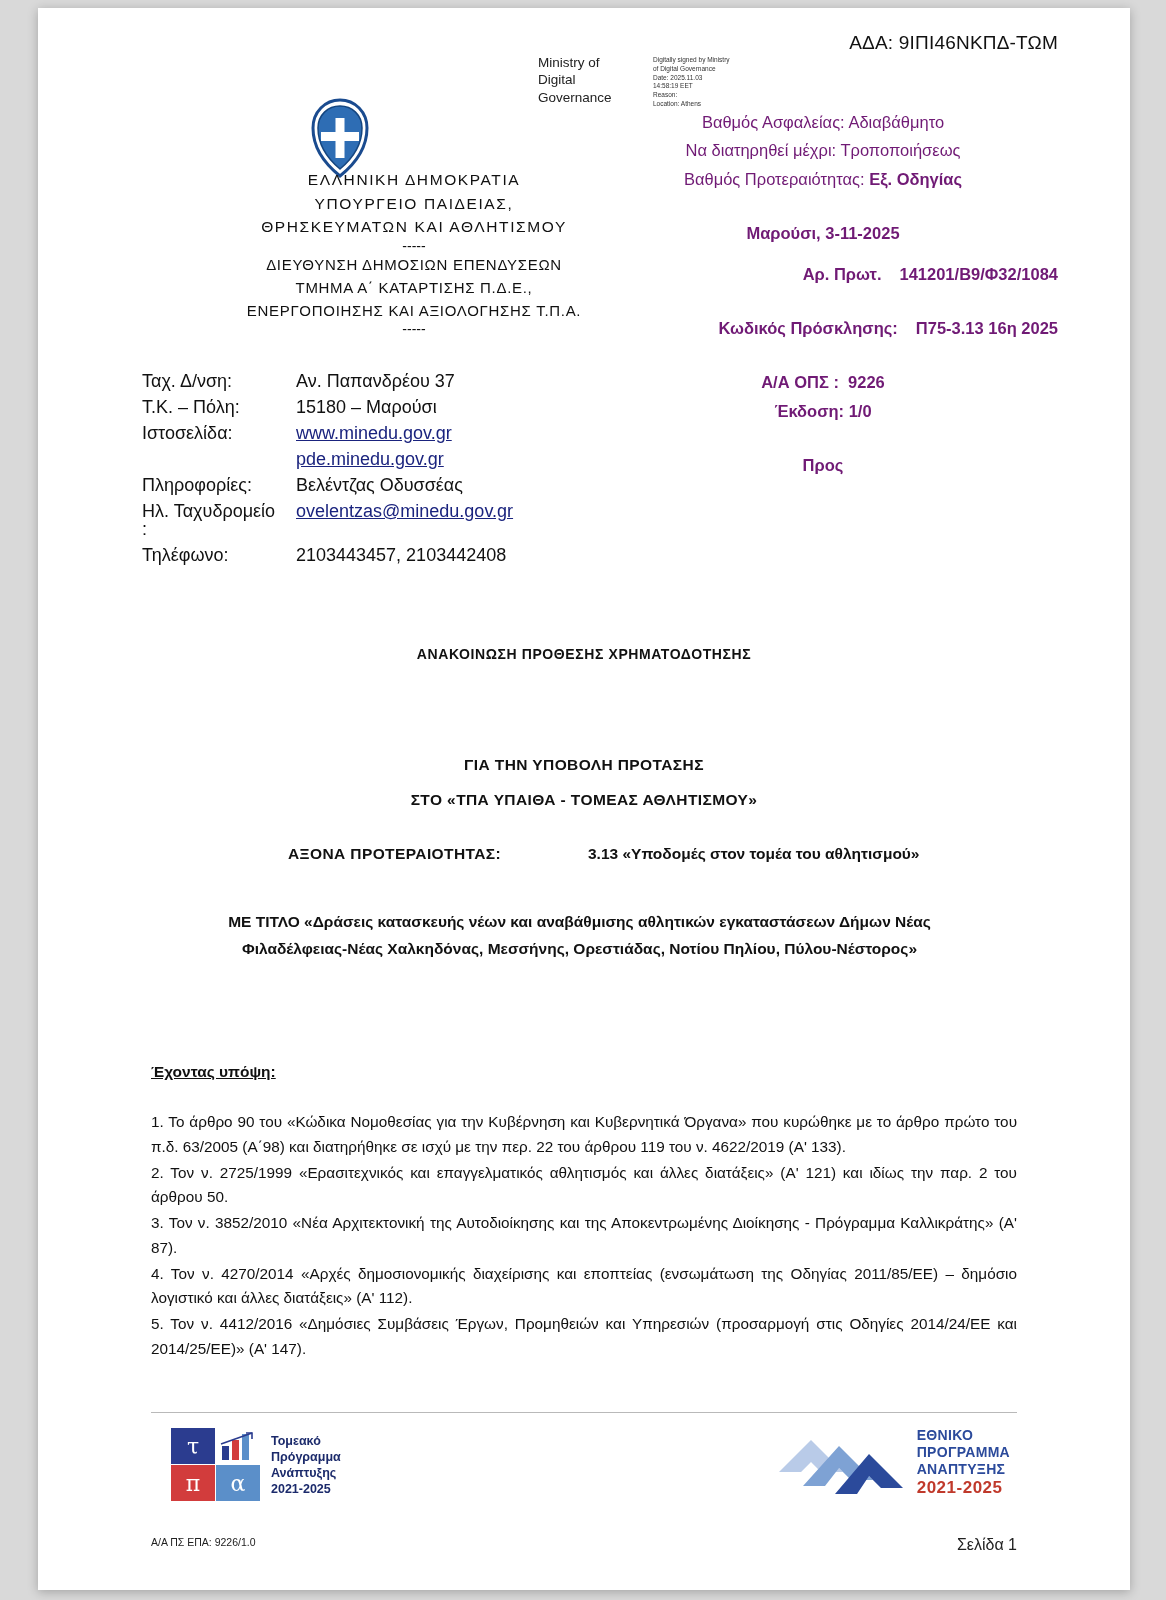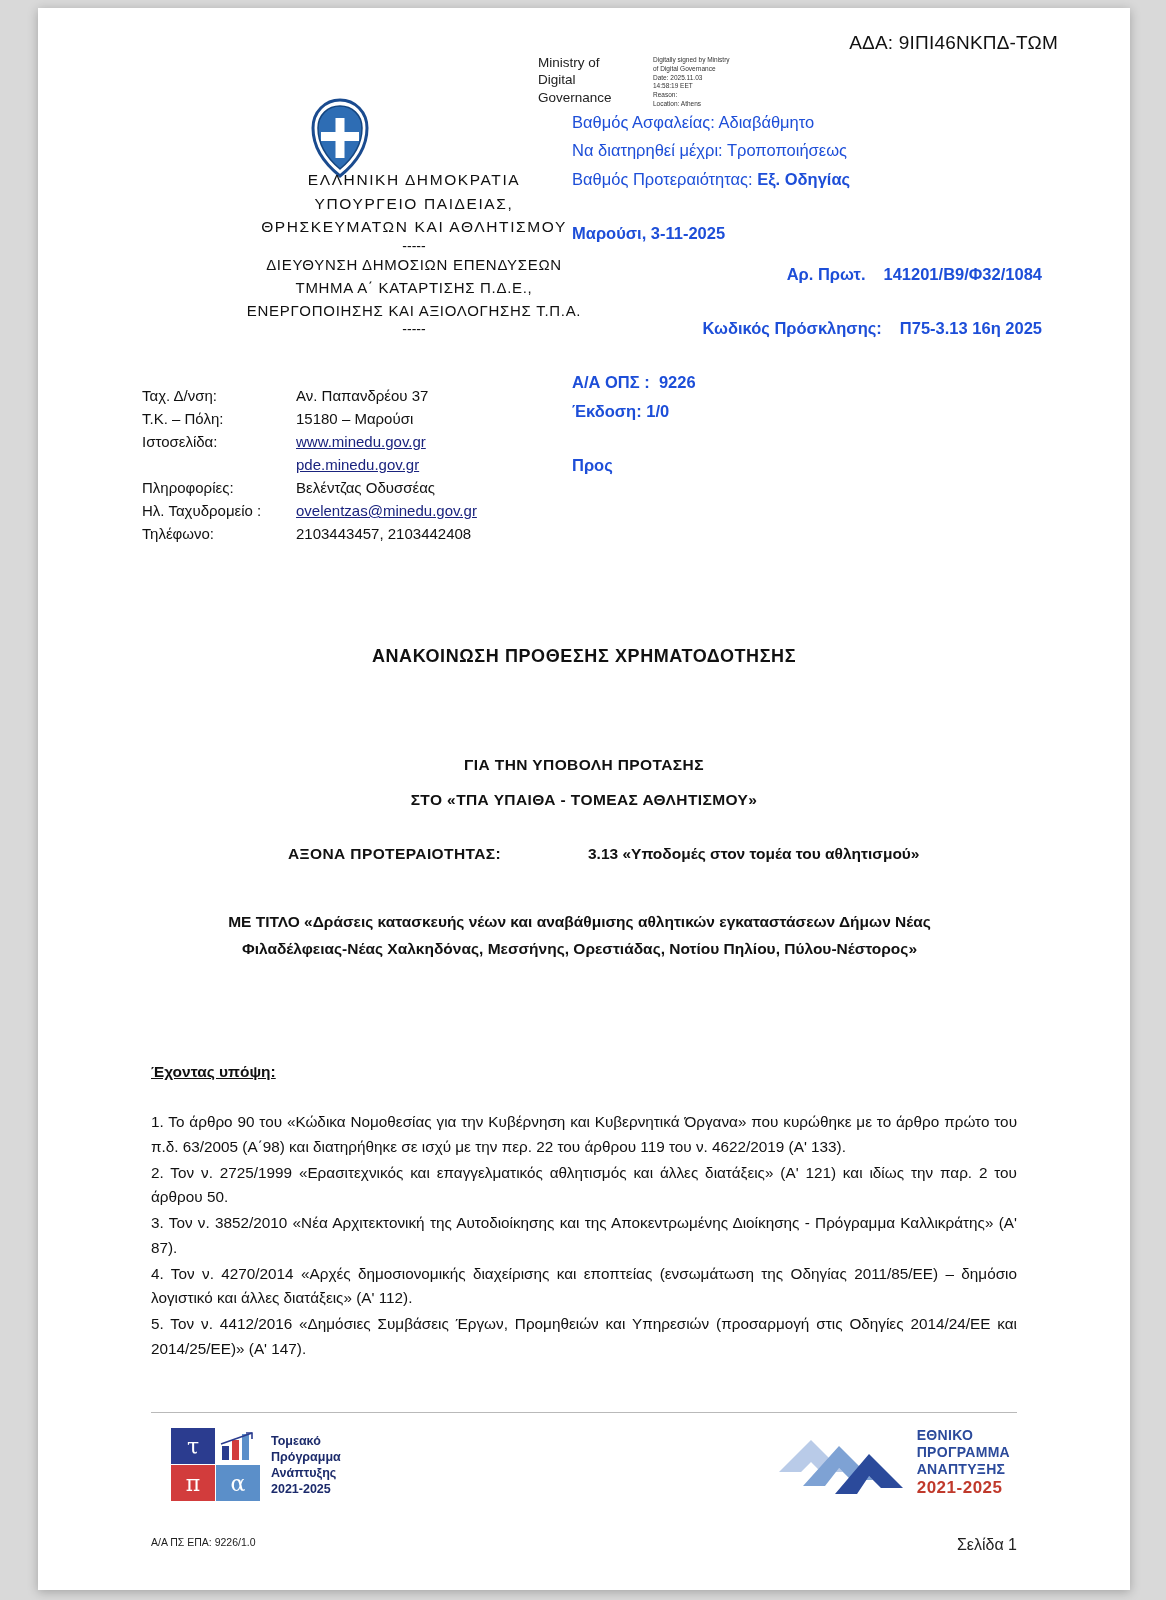--- a/index.html
+++ b/index.html
@@ -90,65 +90,65 @@
   .sep {
     letter-spacing: 0px;
     font-size: 14px;
     line-height: 1.1;
   }
 
   
   .contact {
     position: absolute;
     left: 104px;
-    top: 380px;
+    top: 364px;
     width: 520px;
-    font-size: 15px;
+    font-size: 18px;
     color: #111;
     line-height: 1.0;
   }
   .contact-row {
     display: flex;
     margin-bottom: 8px;
   }
   .contact-row .k { width: 140px; flex: none; }
   .contact-row .v { flex: 1 1 auto; }
   .contact-row .v.ind { padding-left: 14px; }
   a.lnk {
     color: #1a237e;
     text-decoration: underline;
   }
 
   
   .right-head {
     position: absolute;
-    right: 88px;
+    right: 72px;
     top: 100px;
     width: 470px;
-    text-align: left;
+    text-align: center;
     font-size: 16.5px;
-    color: #1d4ed8;
+    color: #701a75;
     line-height: 1.72;
   }
   .right-head b { font-weight: bold; }
   .rh-block { margin-bottom: 26px; }
   .rh-row {
     display: flex;
     justify-content: flex-end;
     gap: 18px;
   }
   .rh-row .val { font-weight: bold; }
 
   
   .title-main {
     position: absolute;
     left: 0; right: 0;
     top: 638px;
     text-align: center;
-    font-size: 18px;
+    font-size: 14px;
     font-weight: bold;
     letter-spacing: 0.6px;
     color: #111;
   }
   .title-sub1 {
     position: absolute;
     left: 0; right: 0;
     top: 748px;
     text-align: center;
     font-size: 15.5px;

